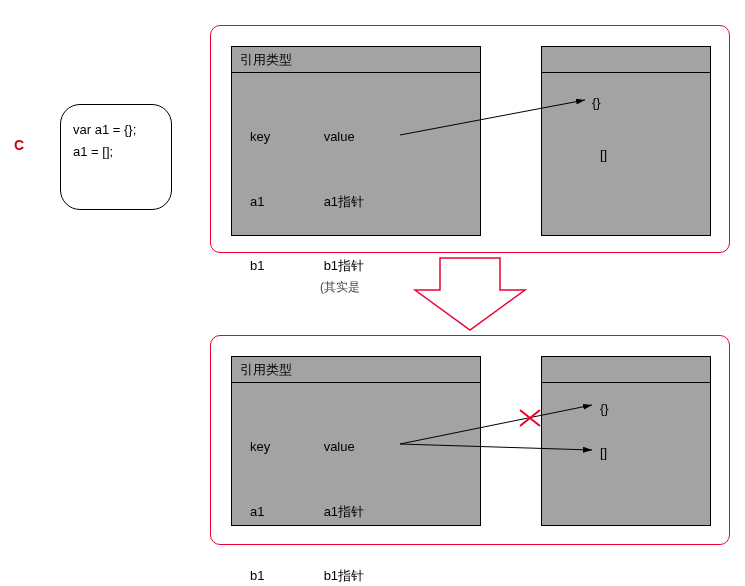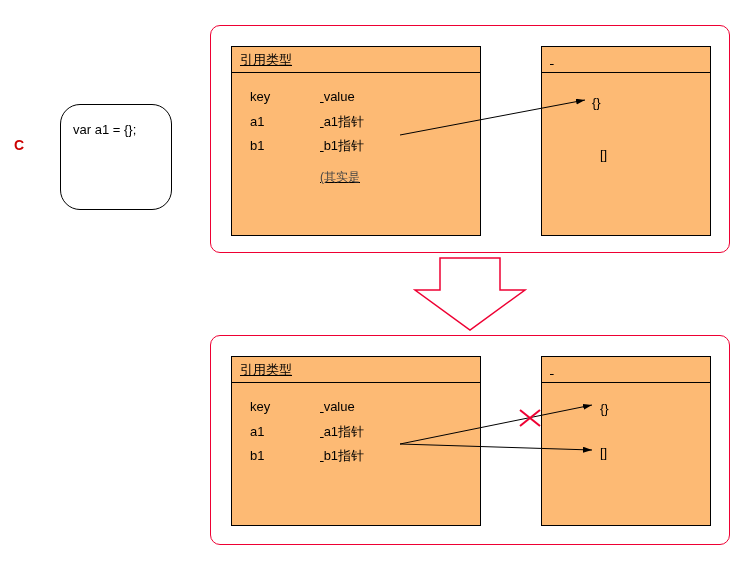--- a/index.html
+++ b/index.html
@@ -38,58 +38,58 @@
     position: absolute;
     border: 1px solid #e03;
     border-radius: 10px;
   }
   .outer1 { left: 210px; top: 25px; width: 520px; height: 228px; }
   .outer2 { left: 210px; top: 335px; width: 520px; height: 210px; }
 
   .panel {
     position: absolute;
     border: 1px solid #000;
-    background: #fdba74;
-    text-decoration: underline;
+    background: #a3a3a3;
   }
   .panel-title {
     border-bottom: 1px solid #000;
     padding: 4px 8px;
     font-size: 13px;
     height: 26px;
   }
   .panel-body {
     padding: 12px 18px;
     font-size: 13px;
     line-height: 1.9;
   }
-  .col { display: inline-block; vertical-align: top; }
+  .col { display: inline-block; vertical-align: top; margin-top: 40px; }
   .col-key { width: 70px; }
   .col-val { width: 120px; }
-  .note { font-size: 12px; color: #444; line-height: 1.4; margin-left: 0; margin-top: 10px; }
+  .note { font-size: 12px; color: #444; line-height: 1.4; margin-left: 0; }
 
   .heap-item {
     position: absolute;
     font-size: 13px;
   }
 
   svg.overlay {
     position: absolute;
     left: 0; top: 0;
     width: 745px; height: 586px;
     pointer-events: none;
   }
 </style>
 </head>
 <body>
 
 <div class="label-c">C</div>
 
 <div class="code-box">
   <div>var a1 = {};</div>
+  <div>a1 = [];</div>
 </div>
 
 <div class="outer outer1">
 
   <div class="panel" style="left:20px; top:20px; width:250px; height:190px;">
     <div class="panel-title">引用类型</div>
     <div class="panel-body">
       <div>
         <span class="col col-key">key</span>
         <span class="col col-val">value</span>

